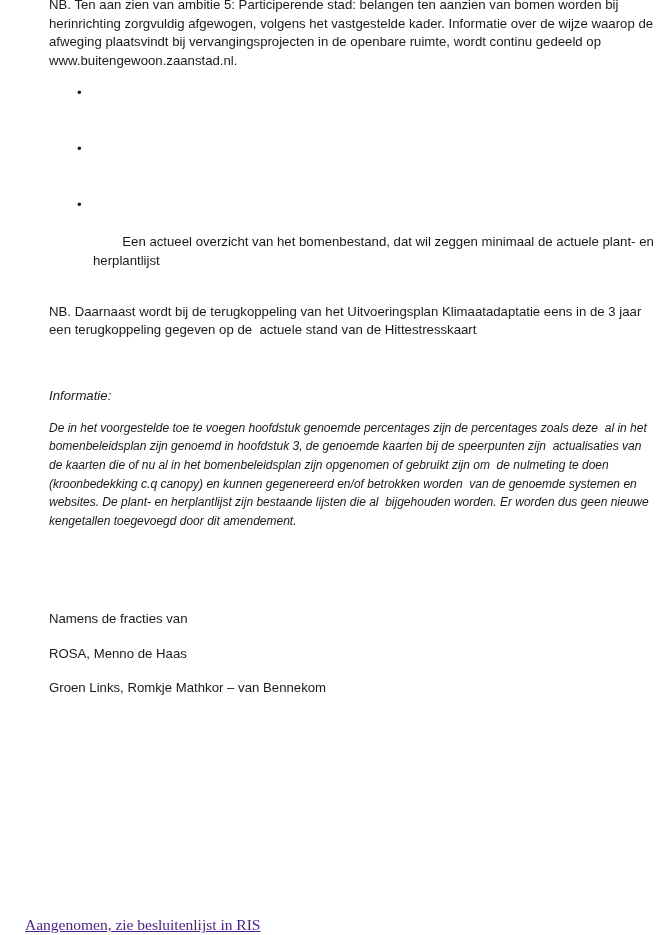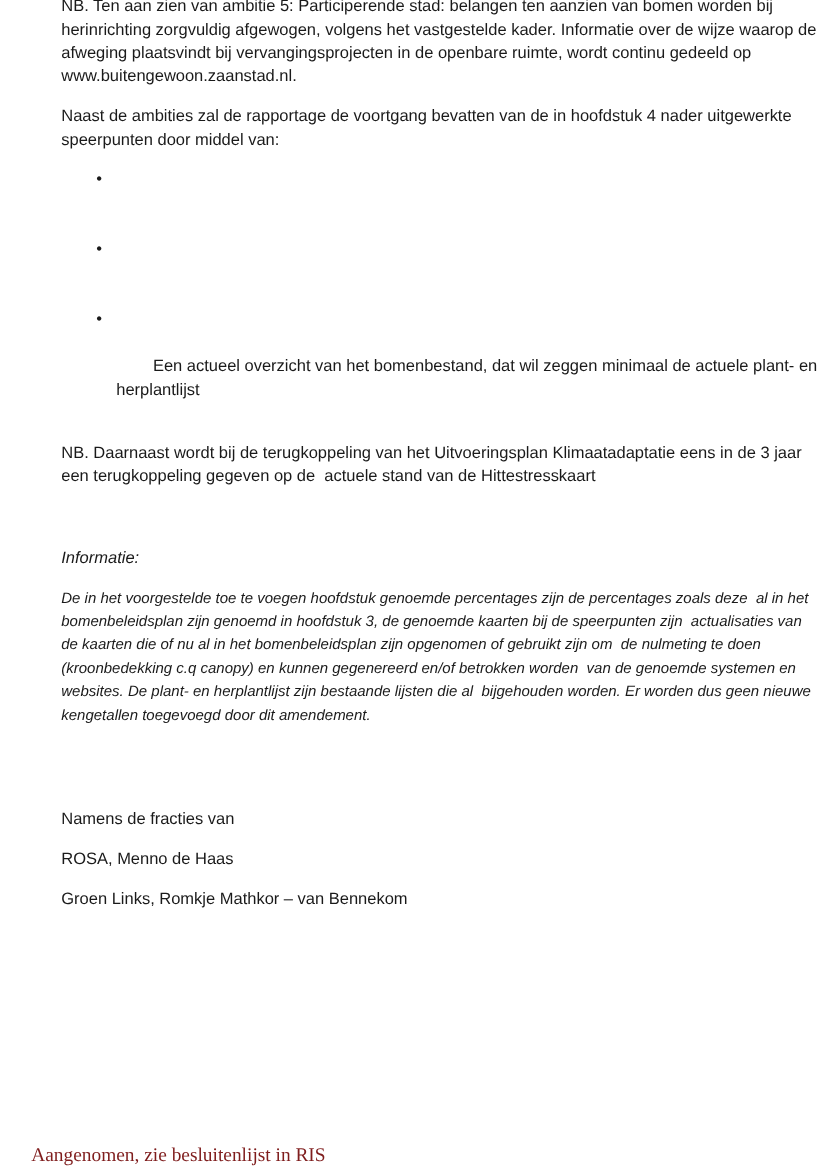--- a/index.html
+++ b/index.html
@@ -86,47 +86,47 @@
     line-height: 18.7px;
     font-style: italic;
     white-space: pre-wrap;
   }
 
   .sig-gap {
     height: 50px;
   }
 
   p.sig-line {
-    margin: 2px 0 13px 0;
+    margin: 16px 0 13px 0;
     font-size: 13.2px;
     line-height: 18.7px;
     white-space: pre-wrap;
   }
 
   
   .footer-note {
     position: absolute;
     left: 12px;
     top: 915px;
     font-family: "Liberation Serif", serif;
     font-size: 15.5px;
     line-height: 19px;
-    color: #7f1d1d;
+    color: #4c1d95;
+    text-decoration: underline;
   }
 </style>
 </head>
 <body>
 
 <div class="page">
 
   <div class="content">
 
     <p class="para">NB. Ten aan zien van ambitie 5: Participerende stad: belangen ten aanzien van bomen worden bij herinrichting zorgvuldig afgewogen, volgens het vastgestelde kader. Informatie over de wijze waarop de afweging plaatsvindt bij vervangingsprojecten in de openbare ruimte, wordt continu gedeeld op www.buitengewoon.zaanstad.nl.</p>
 
-    <p class="para">Naast de ambities zal de rapportage de voortgang bevatten van de in hoofdstuk 4 nader uitgewerkte speerpunten door middel van:</p>
 
     <ul class="bullets">
       <li>
         <span class="dot">•</span>
       </li>
       <li>
         <span class="dot">•</span>
       </li>
       <li>
         <span class="dot">•</span>

